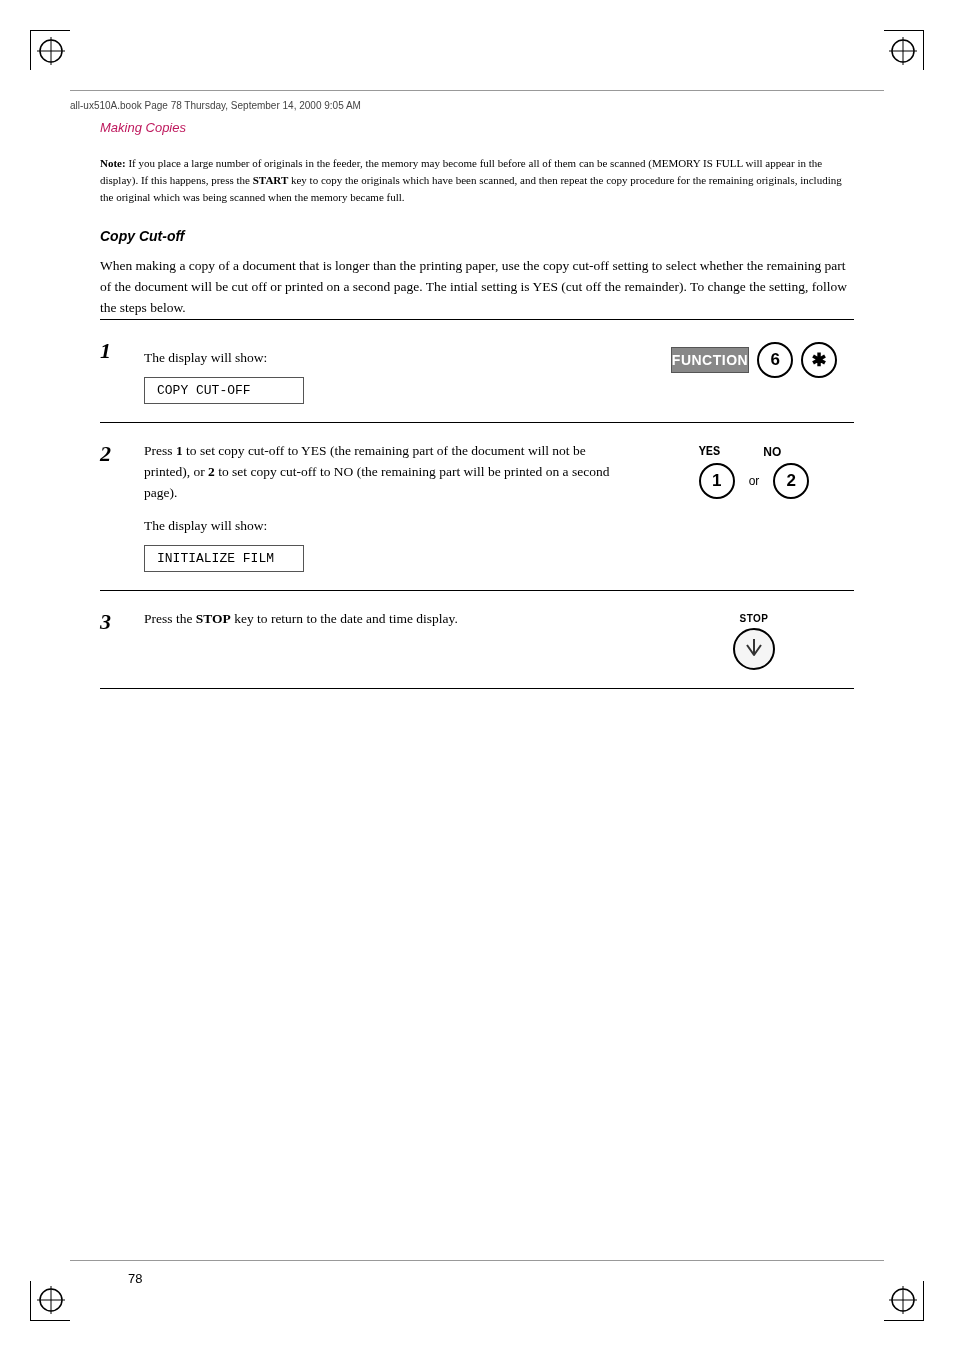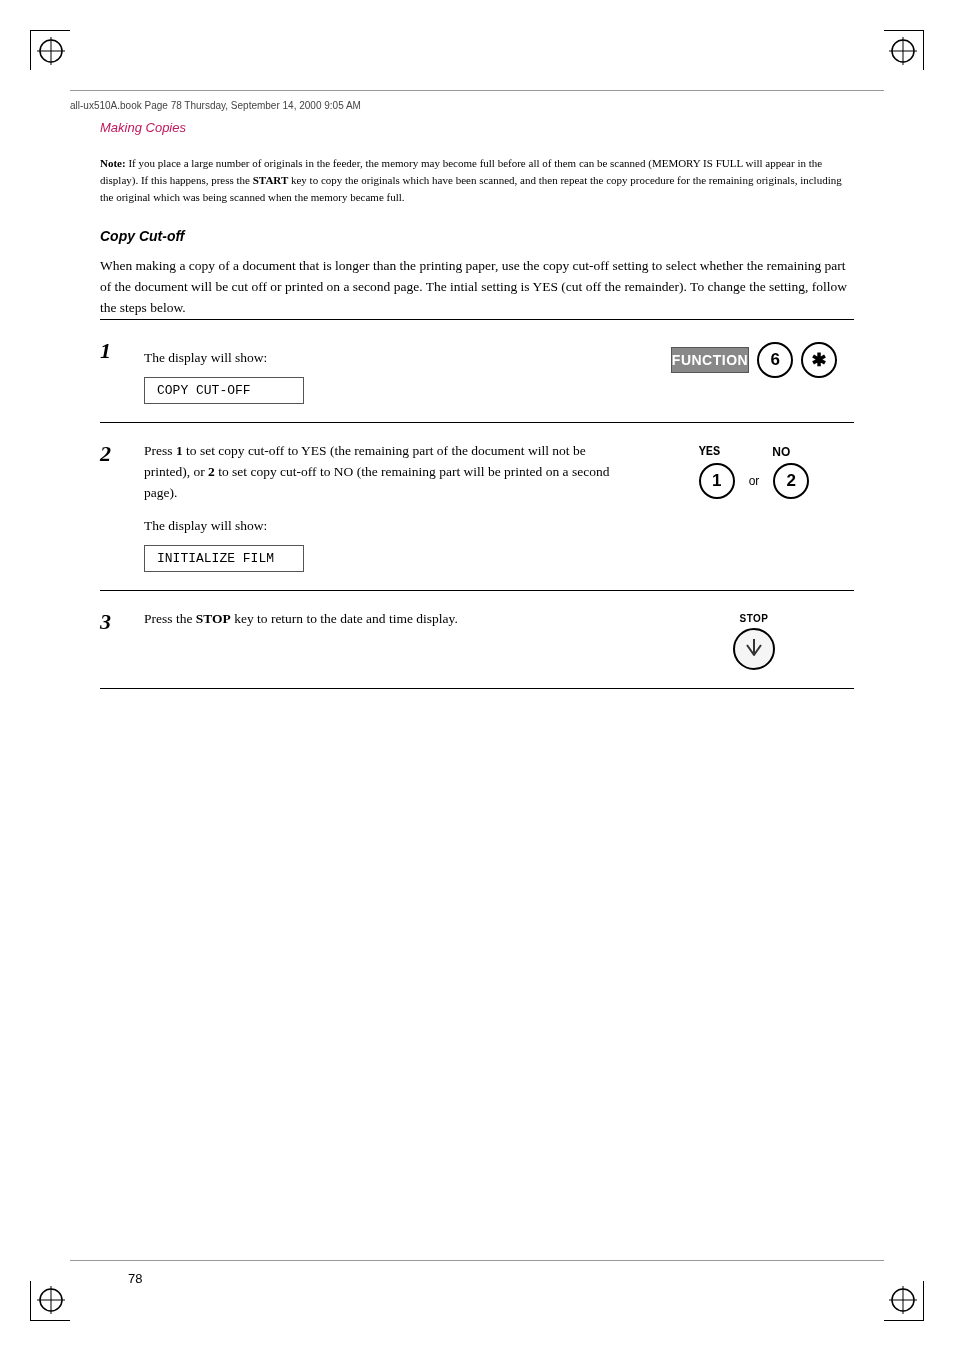--- a/index.html
+++ b/index.html
@@ -206,21 +206,21 @@
       font-family: Liberation Mono, monospace;
       font-size: 12px;
       font-weight: bold;
       margin-right: 6px;
     }
 
     .no-label {
       font-family: Arial, sans-serif;
       font-size: 12px;
       font-weight: bold;
-      margin-left: 16px;
+      margin-left: 7px;
       margin-right: 6px;
     }
 
     .or-label {
       font-family: Arial, sans-serif;
       font-size: 12px;
       margin: 0 6px;
     }
 
     

